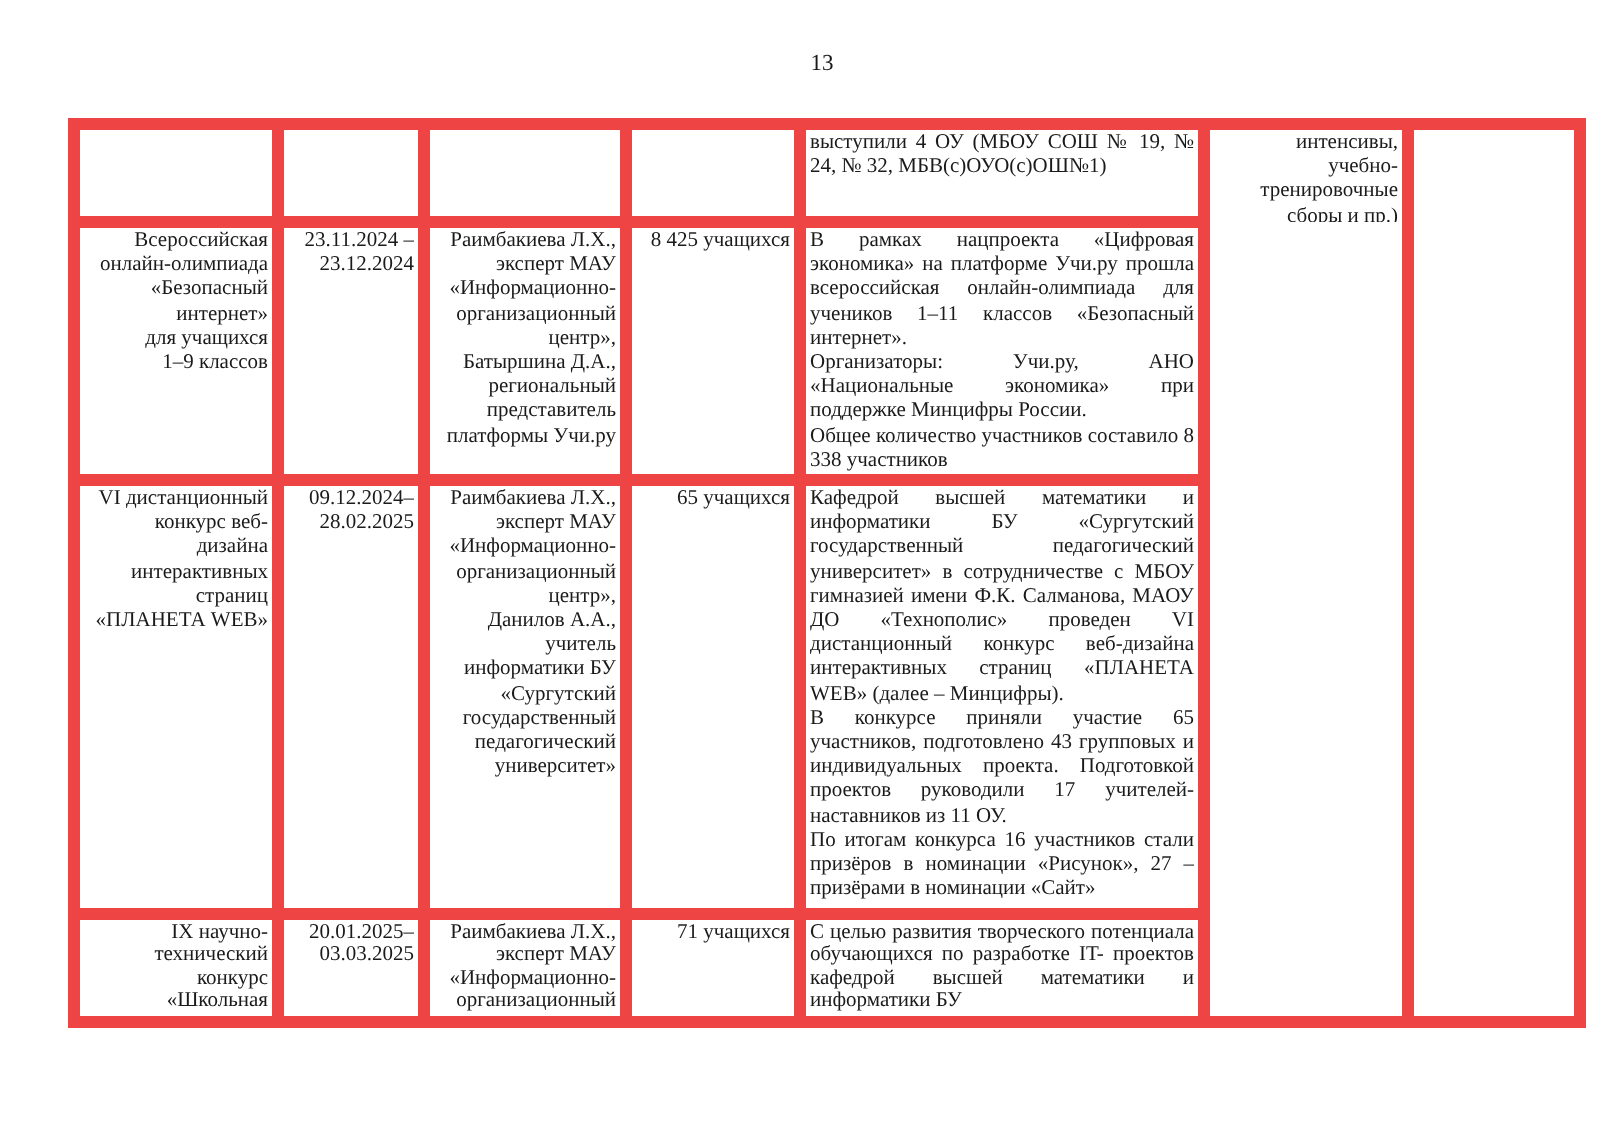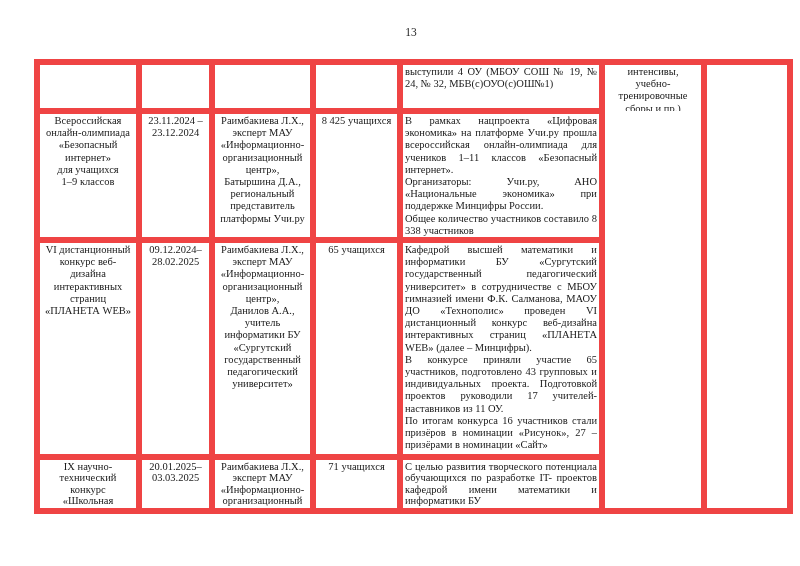--- a/index.html
+++ b/index.html
@@ -47,21 +47,21 @@
   tr.row-a { height: 49px; }
   tr.row-b { height: 125px; }
   tr.row-c { height: 217px; }
   tr.row-d { height: 49px; }
   tr.row-a .cw { max-height: 45px; }
   tr.row-b .cw { max-height: 121px; }
   tr.row-c .cw { max-height: 213px; }
   tr.row-d .cw { max-height: 46px; }
   tr.row-d td { line-height: 11.4px; }
   .center {
-    text-align: center;
+    text-align: right;
     white-space: pre-line;
   }
   td.desc p {
     margin: 0;
     text-align: justify;
   }
   td.note-cell { vertical-align: top; }
 </style>
 </head>
 <body>
@@ -191,20 +191,20 @@
           <div class="cw center">Раимбакиева Л.Х.,
 эксперт МАУ
 «Информационно-
 организационный</div>
         </td>
         <td>
           <div class="cw center">71 учащихся</div>
         </td>
         <td class="desc">
           <div class="cw">
-            <p>С целью развития творческого потенциала обучающихся по разработке IT- проектов кафедрой имени математики и информатики БУ</p>
+            <p>С целью развития творческого потенциала обучающихся по разработке IT- проектов кафедрой высшей математики и информатики БУ</p>
           </div>
         </td>
       </tr>
 
     </tbody>
   </table>
 </div>
 
 </body></html>

